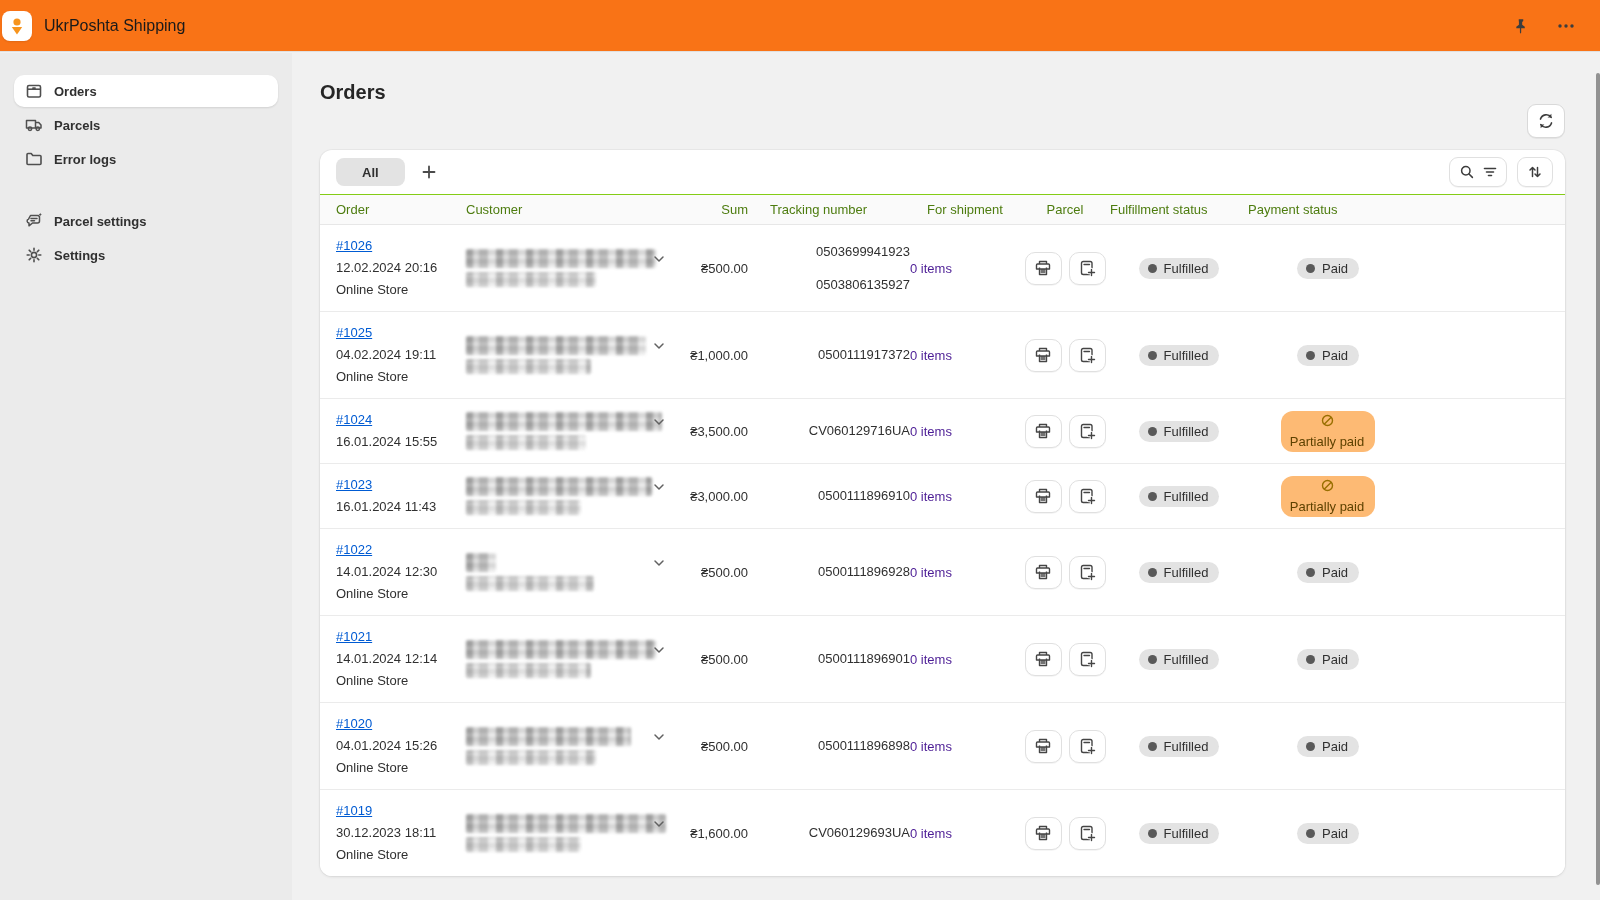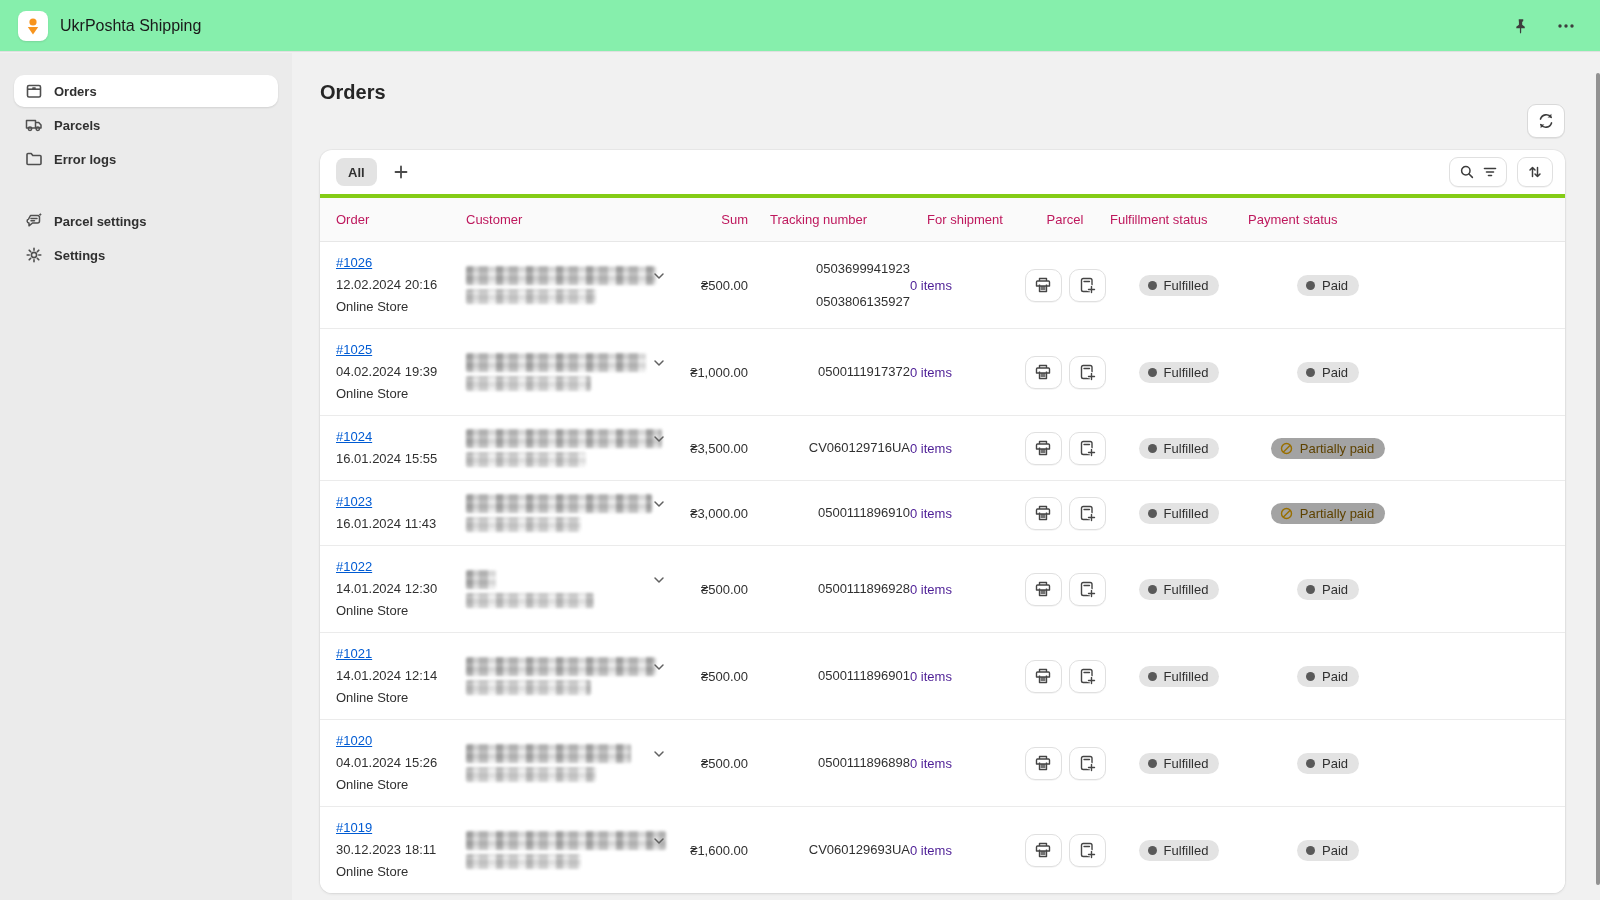--- a/index.html
+++ b/index.html
@@ -1,21 +1,21 @@
 <!DOCTYPE html>
 <html><head>
 <meta charset="utf-8">
 <style>
   * { box-sizing: border-box; margin: 0; padding: 0; }
   html, body { width: 1600px; height: 900px; overflow: hidden; }
   body { font-family: "Liberation Sans", sans-serif; background: #f1f1f1; color: #303030; position: relative; }
 
   
-  .topbar { position: absolute; top: 0; left: 0; width: 1600px; height: 52px; background: #86efac;
-            border-bottom: 1px solid #e0e0e0; display: flex; align-items: center; justify-content: space-between; padding: 0 24px 0 18px; }
+  .topbar { position: absolute; top: 0; left: 0; width: 1600px; height: 52px; background: #f97316;
+            border-bottom: 1px solid #e0e0e0; display: flex; align-items: center; justify-content: space-between; padding: 0 24px 0 2px; }
   .brand { display: flex; align-items: center; gap: 12px; }
   .logo { width: 30px; height: 30px; border-radius: 8px; background: #fff; display: flex; align-items: center; justify-content: center; box-shadow: 0 1px 2px rgba(0,0,0,.1); }
   .app-title { font-size: 16px; font-weight: 500; color: #1a1a1a; }
   .topbar-actions { display: flex; align-items: center; gap: 26px; }
   .tb-icon { color: #3d3d3d; display: flex; align-items: center; cursor: pointer; }
 
   
   .sidebar { position: absolute; top: 53px; left: 0; width: 292px; height: 847px; background: #ebebeb; padding: 22px 14px 0 14px; }
   .nav-section { margin-bottom: 30px; }
   .nav-item { display: flex; align-items: center; gap: 10px; height: 32px; padding: 0 10px; border-radius: 10px;
@@ -28,32 +28,32 @@
   .page-head { display: flex; align-items: flex-start; justify-content: space-between; margin: 25px 35px 0 28px; }
   .page-title { font-size: 20px; font-weight: 700; color: #262626; line-height: 28px; }
   .refresh-btn { margin-top: 26px; width: 38px; height: 34px; background: #fff; border: 1px solid #d9d9d9; border-radius: 9px;
                  display: flex; align-items: center; justify-content: center; cursor: pointer; color: #3d3d3d; box-shadow: 0 1px 0 rgba(0,0,0,.05); }
 
   .card { margin: 12px 35px 0 28px; background: #fff; border-radius: 12px; box-shadow: 0 1px 3px rgba(0,0,0,.09), 0 0 0 1px rgba(0,0,0,.03); overflow: hidden; }
 
   .card-toolbar { height: 44px; display: flex; align-items: center; justify-content: space-between; padding: 0 12px 0 16px; }
   .tabs { display: flex; align-items: center; gap: 10px; }
   .tab { border: none; background: #e3e3e3; color: #303030; font-family: inherit; font-size: 13px; font-weight: 600;
-         height: 28px; padding: 0 12px; border-radius: 8px; cursor: pointer; }
+         height: 28px; padding: 0 26px; border-radius: 8px; cursor: pointer; }
   .add-tab { border: none; background: transparent; width: 28px; height: 28px; border-radius: 8px; color: #4a4a4a;
              display: flex; align-items: center; justify-content: center; cursor: pointer; }
   .toolbar-right { display: flex; align-items: center; gap: 10px; }
   .tool-btn { background: #fff; border: 1px solid #e0e0e0; border-radius: 9px; height: 30px; display: flex; align-items: center;
               justify-content: center; gap: 7px; cursor: pointer; color: #3d3d3d; box-shadow: 0 1px 0 rgba(0,0,0,.04); }
   .tool-btn.wide { width: 58px; }
   .tool-btn.square { width: 36px; }
 
   .grid { display: grid; grid-template-columns: 130px 212px 74px 158px 110px 90px 138px 1fr; align-items: center; padding: 0 16px; }
-  .thead { height: 48px; background: #fafafa; border-top: 4px solid #84cc16; border-bottom: 1px solid #e7e7e7;
-           font-size: 13px; color: #be185d; }
+  .thead { height: 31px; background: #fafafa; border-top: 1px solid #84cc16; border-bottom: 1px solid #e7e7e7;
+           font-size: 13px; color: #4d7c0f; }
   .th { white-space: nowrap; }
   .th.right { text-align: right; padding-right: 4px; }
   .th.center { text-align: center; }
 
   .trow { border-bottom: 1px solid #ebebeb; padding-top: 10px; padding-bottom: 10px; font-size: 13px; cursor: pointer; background: #fff; }
   .trow:last-child { border-bottom: none; }
 
   .order-cell { line-height: 22px; }
   .order-link { color: #005bd3; text-decoration: underline; font-size: 13px; }
   .order-date, .order-channel { color: #303030; }
@@ -77,21 +77,21 @@
   .icon-btn { width: 37px; height: 33px; background: #fff; border: 1px solid #e0e0e0; border-radius: 10px; color: #454545;
               display: flex; align-items: center; justify-content: center; cursor: pointer; box-shadow: 0 1px 0 rgba(0,0,0,.04); }
 
   .badge-wrap { display: flex; justify-content: center; }
   .badge-wrap.ful { width: 138px; }
   .badge-wrap.pay { width: 160px; }
   .badge { display: inline-flex; align-items: center; gap: 7px; background: #e3e3e3; border-radius: 12px;
            padding: 3px 11px 3px 9px; font-size: 13px; color: #303030; white-space: nowrap; }
   .badge .dot { width: 9px; height: 9px; border-radius: 50%; background: #595959; flex: none; }
   .badge .slash-icon { display: none; }
-  .badge.warning { background: #a3a3a3; color: #5e4200; }
+  .badge.warning { background: #fdba74; color: #5e4200; flex-direction: column; }
   .badge.warning .slash-icon { display: flex; color: #996f00; }
 
   .vscrollbar { position: absolute; top: 73px; right: 0; width: 4px; height: 812px; background: #929292; border-radius: 2px; }
 
   svg { display: block; }
 </style>
 </head>
 <body>
 
 <div class="topbar">
@@ -295,21 +295,21 @@
         <span class="dot"></span>
 
         <span>Paid</span>
       </span>
     </div>
   </div>
 
   <div class="trow grid">
     <div class="order-cell">
       <a class="order-link" href="#">#1025</a>
-      <div class="order-date">04.02.2024 19:39</div>
+      <div class="order-date">04.02.2024 19:11</div>
       <div class="order-channel">Online Store</div>
     </div>
     <div class="customer-cell">
       <div class="blur-line l1" style="width: 180px;"></div>
       <div class="blur-line l2" style="width: 125px;"></div>
       <span class="chevron">
         <svg width="14" height="14" viewBox="0 0 14 14" fill="none" stroke="currentColor" stroke-width="1.5" stroke-linecap="round" stroke-linejoin="round">
           <path d="M3 5l4 4 4-4"></path>
         </svg>
       </span>

